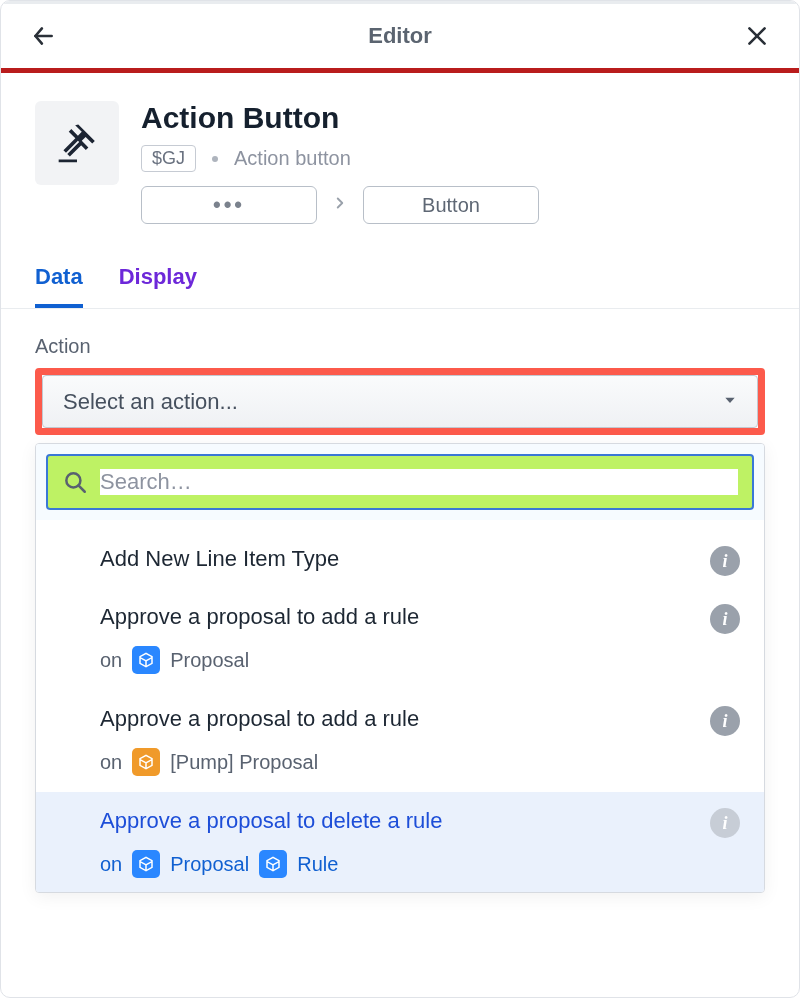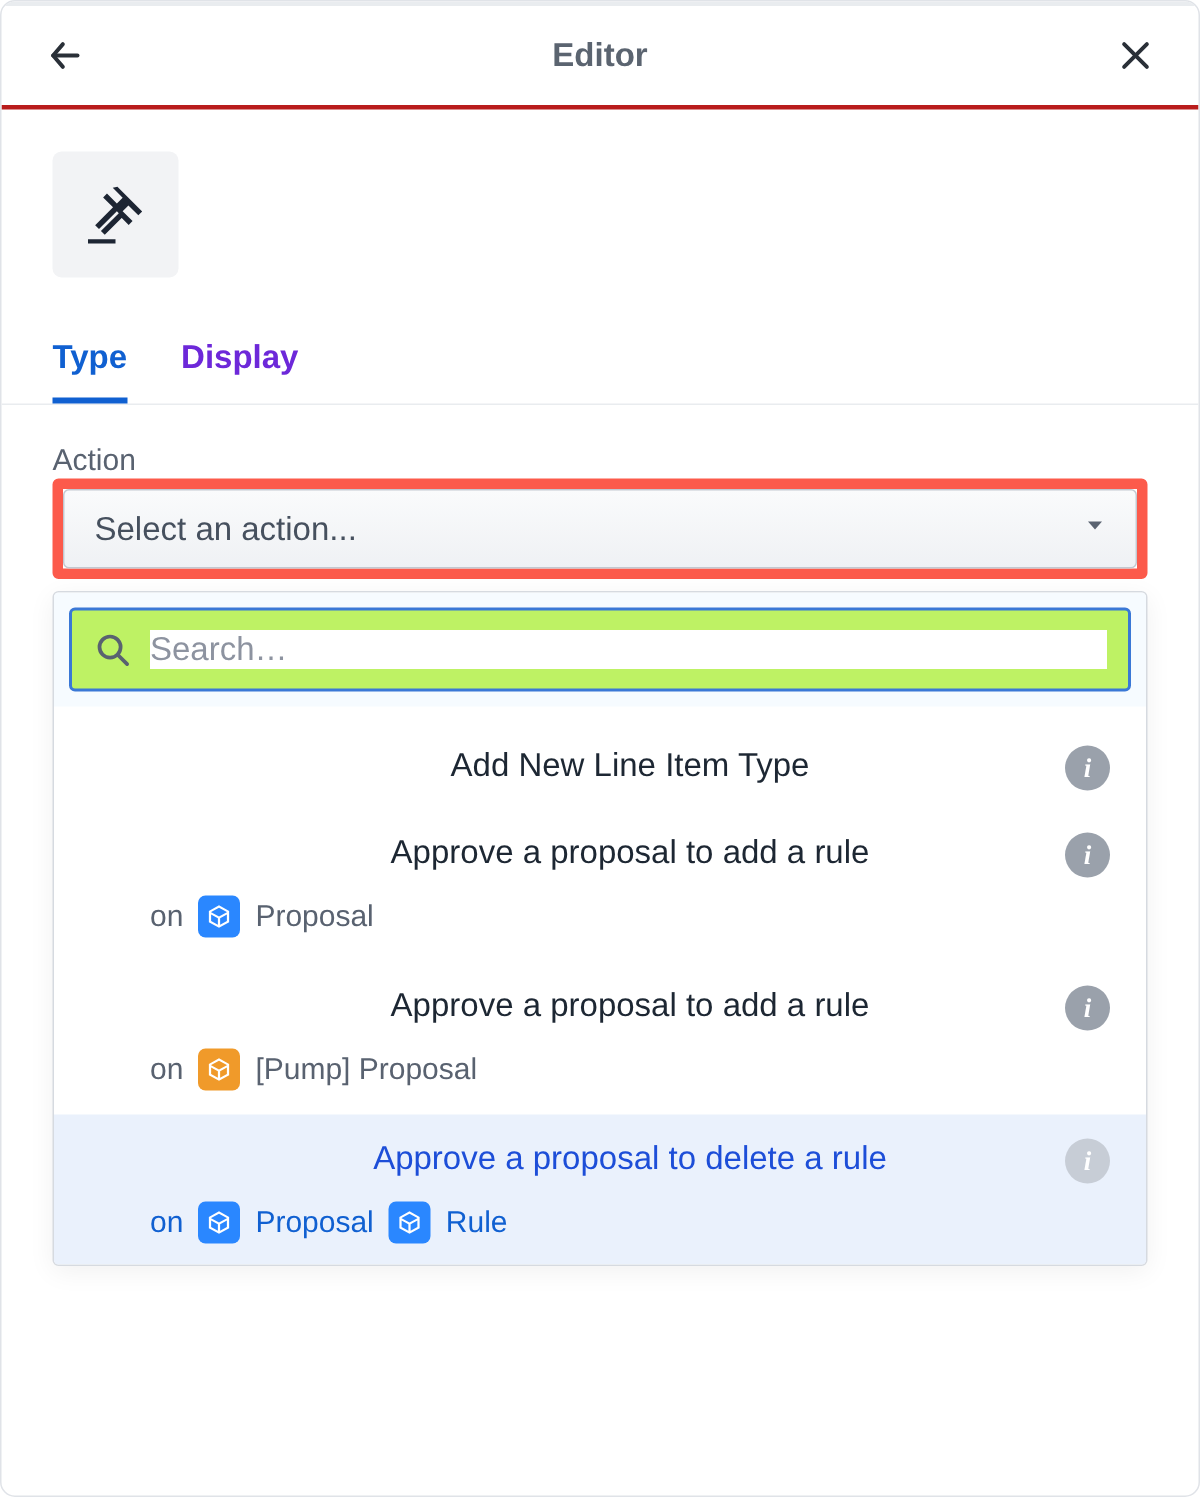--- a/index.html
+++ b/index.html
@@ -1,18 +1,18 @@
 <!DOCTYPE html>
 <html><head>
 <meta charset="utf-8">
 <style>
   * { box-sizing: border-box; margin: 0; padding: 0; }
   html, body { width: 800px; height: 998px; font-family: -apple-system, BlinkMacSystemFont, "Segoe UI", Helvetica, Arial, sans-serif; background: #fff; color: #1f2328; }
   .frame { width: 800px; height: 998px; border: 1px solid #e0e3e8; border-radius: 10px; overflow: hidden; position: relative; }
-  .topbar { display: flex; align-items: center; justify-content: space-between; height: 72px; padding: 0 22px; border-top: 3px solid #e9ecef; border-bottom: 3px solid #b91c1c; }
+  .topbar { display: flex; align-items: center; justify-content: space-between; height: 72px; padding: 0 22px; border-top: 3px solid #e9ecef; border-bottom: 5px solid #b91c1c; }
   .topbar .title { font-size: 22px; font-weight: 600; color: #5b6470; }
   .icon-btn { width: 40px; height: 40px; display:flex; align-items:center; justify-content:center; border:none; background:transparent; cursor:pointer; color:#2a3038; }
   .icon-btn svg { width: 26px; height: 26px; }
 
   .hdr { display:flex; align-items:flex-start; gap:22px; padding: 28px 34px 14px 34px; }
   .hdr-icon { width:84px; height:84px; background:#f2f3f5; border-radius:6px; display:flex; align-items:center; justify-content:center; color:#1d2533; }
   .hdr-icon svg { width:44px; height:44px; }
   .hdr-main { flex:1; }
   .hdr-title { font-size:30px; font-weight:800; color:#15202e; }
   .hdr-meta { display:flex; align-items:center; gap:16px; margin-top:10px; }
@@ -24,36 +24,36 @@
   .crumb { border:1px solid #b8bfc8; border-radius:6px; width: 176px; height:38px; display:flex; align-items:center; justify-content:center; color:#5e6774; font-size:20px; cursor:pointer; }
   .crumb.ellipsis { font-size:22px; letter-spacing:3px; font-weight:700; color:#7b828d; }
   .crumb-sep { color:#9aa1ab; }
   .crumb-sep svg { width:18px; height:18px; }
 
   .tabs { display:flex; gap:36px; padding: 26px 34px 0 34px; border-bottom:1px solid #e9ecef; }
   .tab { font-size:22px; font-weight:600; padding-bottom:14px; cursor:pointer; border-bottom:4px solid transparent; color:#6d28d9; }
   .tab.active { color:#1060d1; border-bottom-color:#1060d1; }
 
   .body { padding: 26px 34px; }
-  .field-label { font-size:20px; color:#596270; }
+  .field-label { font-size:20px; color:#596270; margin-bottom:10px; }
 
   .select-wrap { border:7px solid #fc5a4b; border-radius:4px; padding:0; }
   .select { height:53px; border:1px solid #c2c8d0; border-radius:4px; background: linear-gradient(#fafbfc,#eff1f4); display:flex; align-items:center; justify-content:space-between; padding:16px 20px; cursor:pointer; }
   .select-text { font-size:22px; color:#46505e; }
   .select-caret { color:#596270; }
   .select-caret svg { width:14px; height:14px; }
 
   .dropdown { margin-top:8px; border:1px solid #d6dae0; border-radius:4px; background:#fff; box-shadow: 0 4px 18px rgba(0,0,0,0.06); overflow:hidden; }
   .search-row { padding:10px; background:#f6fbff; }
   .search-box { display:flex; align-items:center; gap:12px; height:56px; border:2px solid #3a78d6; border-radius:4px; background:#bef264; padding:0 14px; }
   .search-box svg { width:26px; height:26px; color:#596270; }
   .search-box input { flex:1; border:none; outline:none; font-size:22px; color:#596270; }
   .search-box input::placeholder { color:#8d93a0; }
 
-  .options { padding: 10px 0 0 0; text-align: center; }
+  .options { padding: 10px 0 0 0; }
   .option { padding:16px 24px 14px 64px; position:relative; cursor:pointer; }
   .option + .option { margin-top:2px; }
   .option .opt-title { font-size:22px; color:#1d2733; font-weight:500; }
   .option .opt-sub { margin-top:16px; font-size:20px; color:#596270; display:flex; align-items:center; gap:10px; flex-wrap:wrap; }
   .opt-info { position:absolute; right:24px; top:16px; width:30px; height:30px; border-radius:50%; background:#9aa1ab; color:#fff; display:flex; align-items:center; justify-content:center; font-family: Georgia, serif; font-style: italic; font-size:18px; font-weight:700; }
   .cube-badge { width:28px; height:28px; border-radius:5px; display:inline-flex; align-items:center; justify-content:center; color:#fff; }
   .cube-badge.blue { background:#2a87ff; }
   .cube-badge.orange { background:#f09a2a; }
   .cube-badge svg { width:18px; height:18px; }
   .option.selected { background:#eaf1fc; }
@@ -82,24 +82,41 @@
         </svg>
     </button>
   </div>
 
   <div class="hdr">
     <div class="hdr-icon">
       <svg viewBox="0 0 24 24" fill="currentColor">
           <path d="M2 21h10v1.5H2V21zm11.2-8.8l3.6 3.6 1.4-1.4-3.6-3.6 2.1-2.1 3.6 3.6 1.4-1.4-9-9L11 2.3l3.6 3.6-2.1 2.1L8.9 4.4 7.5 5.8l3.6 3.6-6.5 6.5 1.4 1.4 6.5-6.5.7.7-6.5 6.5 1.4 1.4 6.5-6.5z"></path>
         </svg>
     </div>
+    <div class="hdr-main">
+      <div class="hdr-title">Action Button</div>
+      <div class="hdr-meta">
+        <span class="token-chip">$GJ</span>
+        <span class="bullet"></span>
+        <span class="type-label">Action button</span>
+      </div>
+      <div class="crumbs">
+        <div class="crumb ellipsis">•••</div>
+        <span class="crumb-sep">
+          <svg viewBox="0 0 24 24" fill="none" stroke="currentColor" stroke-width="2.5" stroke-linecap="round" stroke-linejoin="round">
+              <polyline points="9 6 15 12 9 18"></polyline>
+            </svg>
+        </span>
+        <div class="crumb">Button</div>
+      </div>
+    </div>
   </div>
 
   <div class="tabs">
-    <div class="tab active">Type</div>
+    <div class="tab active">Data</div>
     <div class="tab">Display</div>
   </div>
 
   <div class="body">
     <div class="field-label">Action</div>
 
     <div class="select-wrap">
       <div class="select">
         <span class="select-text">Select an action...</span>
         <span class="select-caret">

